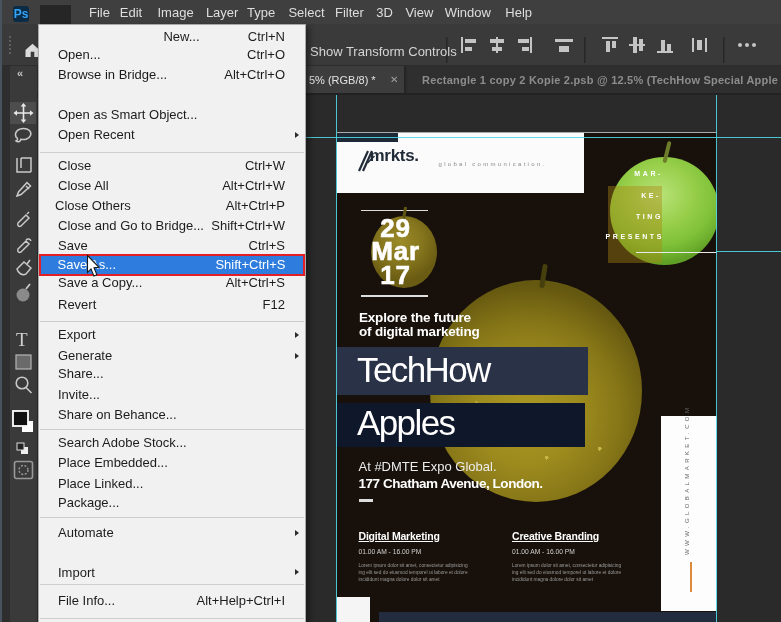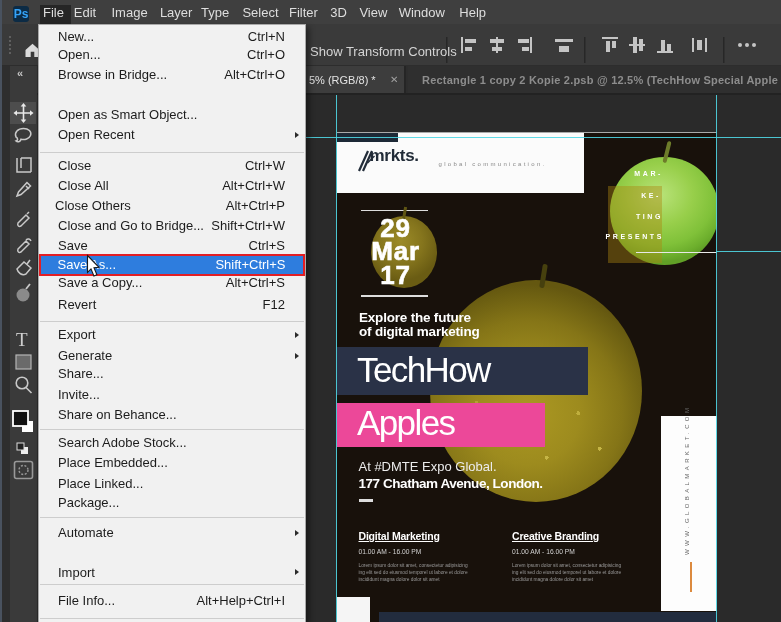--- a/index.html
+++ b/index.html
@@ -1,19 +1,19 @@
 <!DOCTYPE html>
 <html><head><meta charset="utf-8"><style>
 *{margin:0;padding:0;box-sizing:border-box;}
 html,body{width:781px;height:622px;overflow:hidden;background:#2a2a2a;font-family:"Liberation Sans",sans-serif;}
 #app{position:relative;width:781px;height:622px;background:#2a2a2a;overflow:hidden;}
 .abs{position:absolute;}
 
 #menubar{position:absolute;left:2px;top:0;right:0;height:24px;background:#3f3f3f;}
-#menubar .mi{position:absolute;top:0;height:24px;line-height:25px;font-size:13px;color:#dedede;}
+#menubar .mi{position:absolute;top:0;height:24px;line-height:25px;font-size:13px;color:#dedede;margin-left:46px;}
 #pslogo{position:absolute;left:11px;top:6px;width:16px;height:16px;border-radius:3px;background:#0c2b45;color:#35a3f8;font-size:12px;font-weight:bold;text-align:center;line-height:16px;}
 #filebox{position:absolute;left:37.7px;top:5px;width:31.6px;height:19px;background:#262626;}
 #optbar{position:absolute;left:2px;top:24px;right:0;height:42px;background:#3a3a3a;border-bottom:1px solid #2d2d2d;}
 #stc{position:absolute;left:308px;top:20px;font-size:13px;color:#d4d4d4;}
 #tabbar{position:absolute;left:2px;top:66px;right:0;height:27px;background:#2d2d2d;}
 #tab1{position:absolute;left:238px;top:0;width:166px;height:27px;background:#3d3d3d;border-right:2px solid #252525;}
 #tab1 span{position:absolute;left:69px;top:8px;font-size:11px;color:#e3e3e3;}
 #tab1 .x{position:absolute;left:150px;top:8px;font-size:10px;color:#a0a0a0;}
 #tab2{position:absolute;left:406px;top:0;right:0;height:27px;background:#2f2f2f;}
 #tab2 span{position:absolute;left:14px;top:8px;font-size:11px;font-weight:bold;color:#8d8d8d;white-space:nowrap;letter-spacing:0.22px;}
@@ -39,21 +39,21 @@
 #apple2{position:absolute;left:34.5px;top:83px;width:66px;height:72px;border-radius:50%;background:radial-gradient(ellipse 60% 55% at 45% 35%,#9c8b28 0%,#85751d 55%,#6a5c13 100%);}
 #a2stem{position:absolute;left:66px;top:74px;width:3px;height:13px;background:#5f5513;transform:rotate(10deg);}
 #d29{position:absolute;left:22px;top:84px;width:74px;text-align:center;font-size:26px;line-height:23.3px;font-weight:bold;color:#fff;letter-spacing:0.8px;-webkit-text-stroke:0.6px #fff;}
 #explore{position:absolute;left:22.5px;top:177.5px;font-size:13.5px;line-height:14px;font-weight:bold;color:#fff;letter-spacing:-0.2px;}
 
 #apple3{position:absolute;left:93.5px;top:147px;width:212px;height:222px;border-radius:50%;background:radial-gradient(circle 2.5px at 30% 70%,#c5b545 98%,transparent),radial-gradient(circle 2px at 55% 80%,#c5b545 98%,transparent),radial-gradient(circle 2px at 70% 60%,#bfae3c 98%,transparent),radial-gradient(circle 1.8px at 45% 50%,#bfae3c 98%,transparent),radial-gradient(circle 2px at 62% 38%,#b3a233 98%,transparent),radial-gradient(circle 1.5px at 38% 33%,#a89728 98%,transparent),radial-gradient(circle 2px at 80% 76%,#c5b545 98%,transparent),radial-gradient(circle 1.5px at 22% 55%,#b3a233 98%,transparent),radial-gradient(ellipse 62% 58% at 46% 60%,#ab9822 0%,#9d8b1e 40%,#857517 72%,#6a5d11 95%,#645710 100%);}
 #a3stem{position:absolute;left:204px;top:131px;width:5px;height:24px;background:#46400e;transform:rotate(9deg);border-radius:2px;}
 
 #band1{position:absolute;left:0.5px;top:214px;width:251px;height:48px;background:#2a3247;}
 #band1 span{position:absolute;left:20px;top:3px;font-size:35px;color:#fff;letter-spacing:-1.6px;}
-#band2{position:absolute;left:0.5px;top:270px;width:208px;height:44px;background:#ec4899;}
+#band2{position:absolute;left:0.5px;top:270px;width:248px;height:44px;background:#0f172a;}
 #band2 span{position:absolute;left:20px;top:0px;font-size:35px;color:#fff;letter-spacing:-1.6px;}
 #at1{position:absolute;left:22px;top:326px;font-size:13px;color:#ececec;}
 #at2{position:absolute;left:22px;top:343px;font-size:13.5px;font-weight:bold;color:#fff;letter-spacing:-0.45px;}
 #dash{position:absolute;left:22px;top:365.5px;width:14px;height:3px;background:#ddd;}
 .col h4{font-size:10.5px;letter-spacing:-0.2px;color:#fff;text-decoration:underline;}
 .col .tm{margin-top:6px;font-size:6.7px;color:#d2d2d2;}
 .col .lor{margin-top:7px;font-size:4.8px;line-height:7px;color:#9a9a9a;}
 #col1{position:absolute;left:22px;top:397px;width:130px;}
 #col2{position:absolute;left:163.5px;top:397px;width:130px;margin-left:12px;}
 
@@ -243,21 +243,21 @@
     <div id="wbox"></div>
   </div>
 
   <div id="ctedge"></div>
   <div class="gv" style="left:336px;"></div>
   <div class="gv" style="left:716px;"></div>
   <div class="gh" style="left:306px;top:137px;width:475px;"></div>
   <div class="gh" style="left:716px;top:251px;width:65px;"></div>
 
   <div id="menu">
-    <div class="it" style="top:1.5px;">New...<span class="sc">Ctrl+N</span></div>
+    <div class="it" style="top:1.5px;text-align:center;">New...<span class="sc">Ctrl+N</span></div>
     <div class="it" style="top:19.5px;">Open...<span class="sc">Ctrl+O</span></div>
     <div class="it" style="top:39.8px;">Browse in Bridge...<span class="sc">Alt+Ctrl+O</span></div>
     <div class="it" style="top:80.2px;">Open as Smart Object...</div>
     <div class="it" style="top:100.4px;">Open Recent<span class="ar"></span></div>
     <div class="sep" style="top:126.8px;"></div>
     <div class="it" style="top:130.7px;">Close<span class="sc">Ctrl+W</span></div>
     <div class="it" style="top:150.9px;">Close All<span class="sc">Alt+Ctrl+W</span></div>
     <div class="it" style="top:171.1px;padding-left:16px;">Close Others<span class="sc">Alt+Ctrl+P</span></div>
     <div class="it" style="top:191.3px;">Close and Go to Bridge...<span class="sc">Shift+Ctrl+W</span></div>
     <div class="it" style="top:210.5px;">Save<span class="sc">Ctrl+S</span></div>

